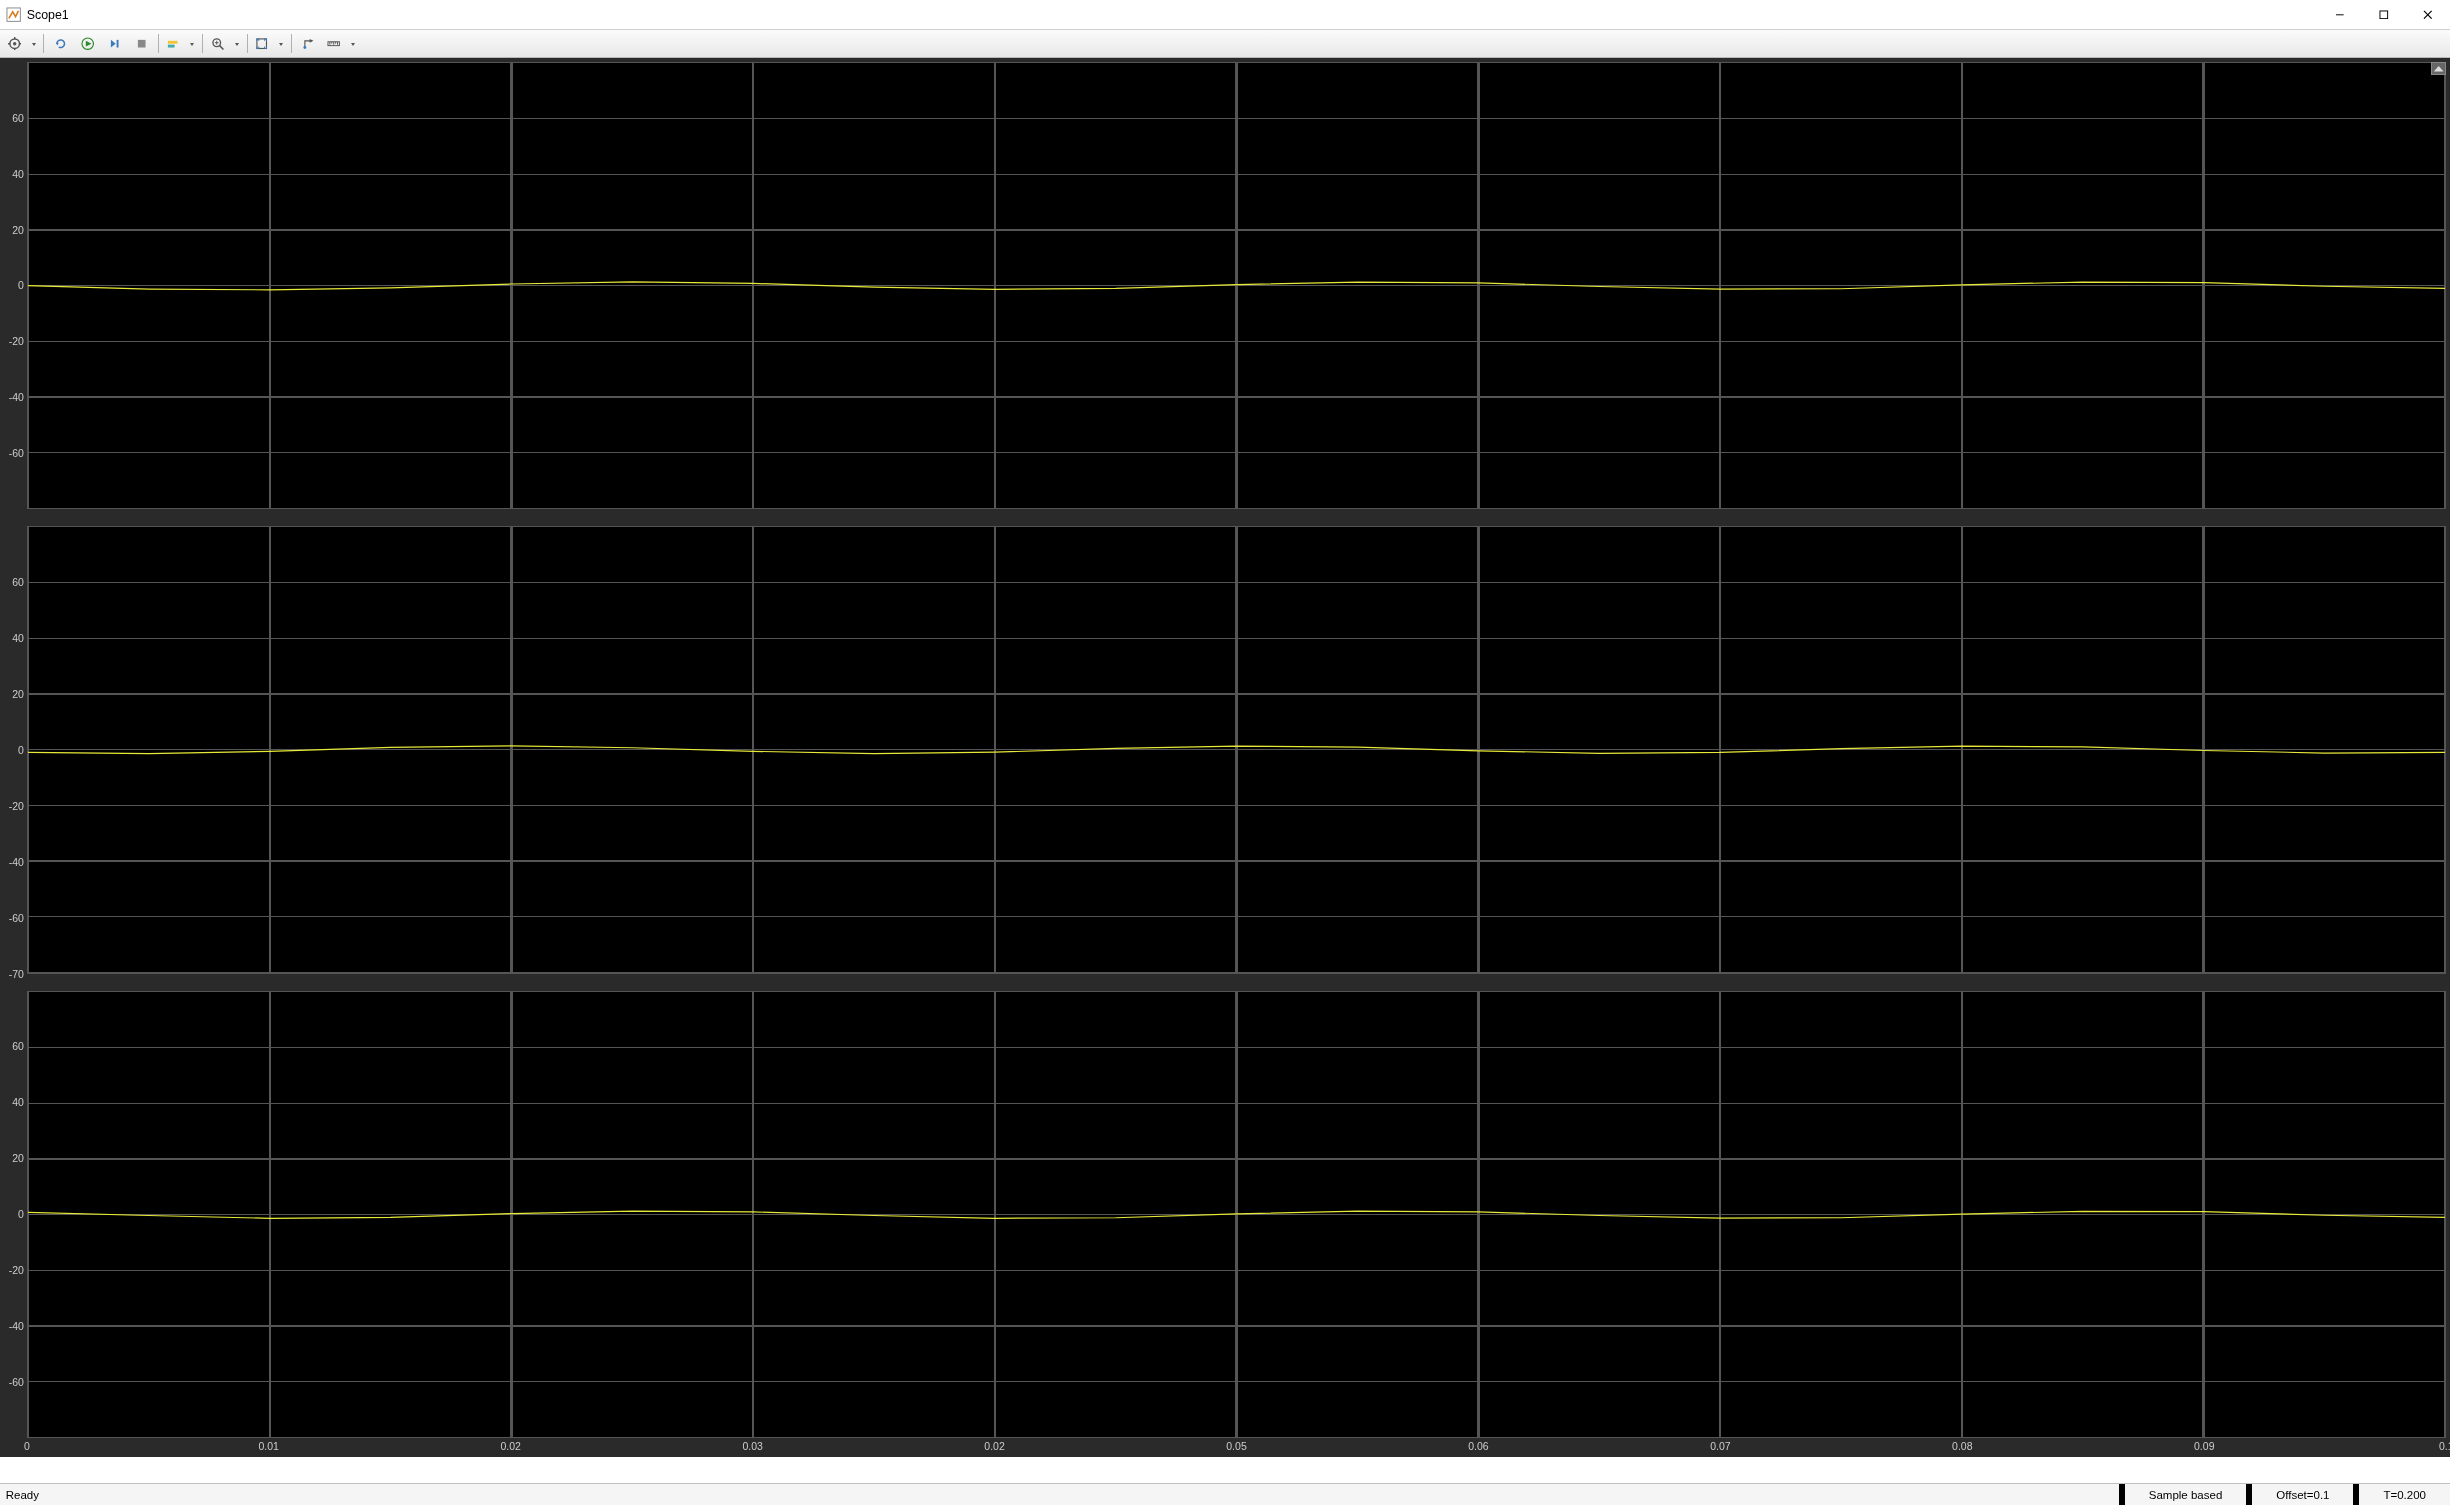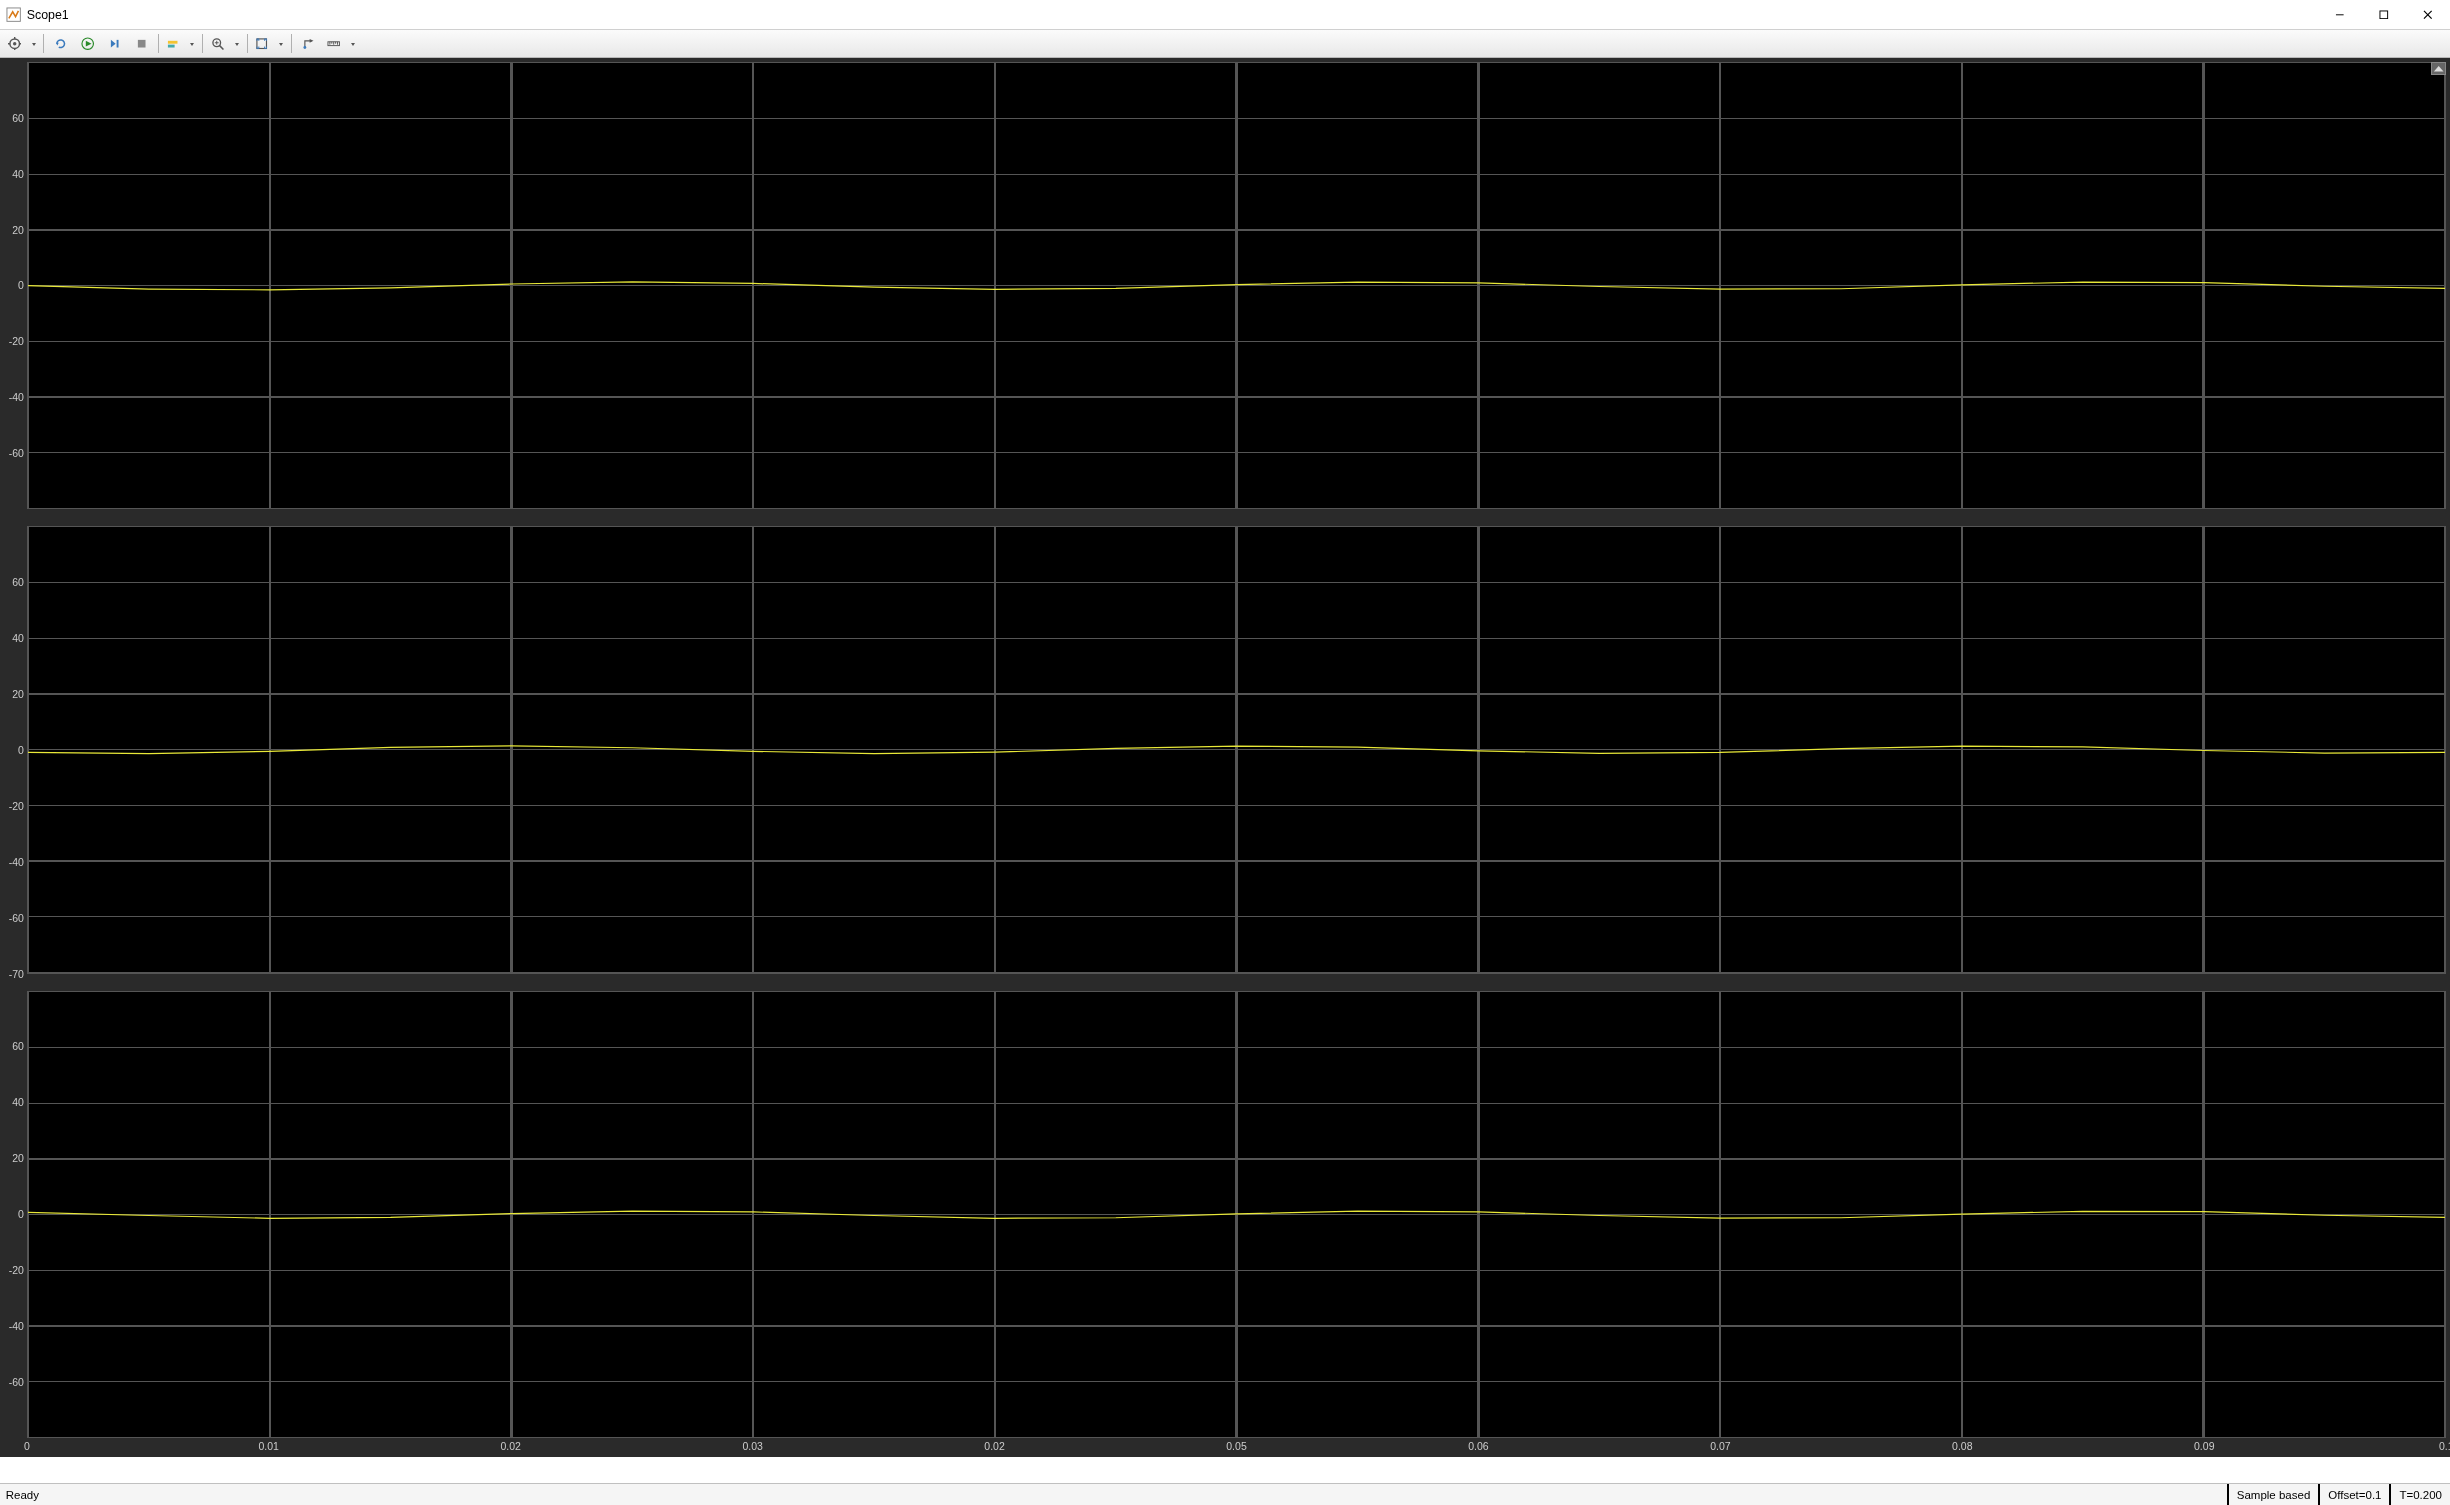--- a/index.html
+++ b/index.html
@@ -30,21 +30,21 @@
   .plot{flex:1;position:relative;background:#000;border:1px solid #555;}
   .plot svg{position:absolute;inset:0;width:100%;height:100%;}
   .grid line{stroke:#555;stroke-width:1;shape-rendering:crispEdges;}
   .trace{stroke:#e8e838;stroke-width:1.2;fill:none;}
   .xaxis{height:15.3px;position:relative;color:#ccc;font-size:10.5px;margin-left:23px;margin-top:1.9px;}
   .xaxis .tick{position:absolute;top:0;transform:translateX(-50%);}
   .expand-icon{position:absolute;top:3.8px;right:3.8px;width:13.4px;height:11.5px;background:#666;border:1px solid #888;z-index:5;}
   
   .statusbar{display:flex;align-items:center;height:21px;background:#f5f5f5;border-top:1px solid #c0c0c0;font-size:11.5px;margin-top:26px;}
   .statusbar .ready{padding-left:5.7px;flex:1;}
-  .statusbar .cell{border-left:2px solid #000000;padding:0 8px;height:100%;display:flex;align-items:center;}
+  .statusbar .cell{border-left:6px solid #000000;padding:0 24px;height:100%;display:flex;align-items:center;}
 </style>
 </head>
 <body>
 
 <div class="window">
 
   <div class="titlebar">
     <span class="app-icon">
       <svg viewBox="0 0 16 16">
           <rect x="1" y="1" width="14" height="14" fill="#fff" stroke="#888"></rect>

